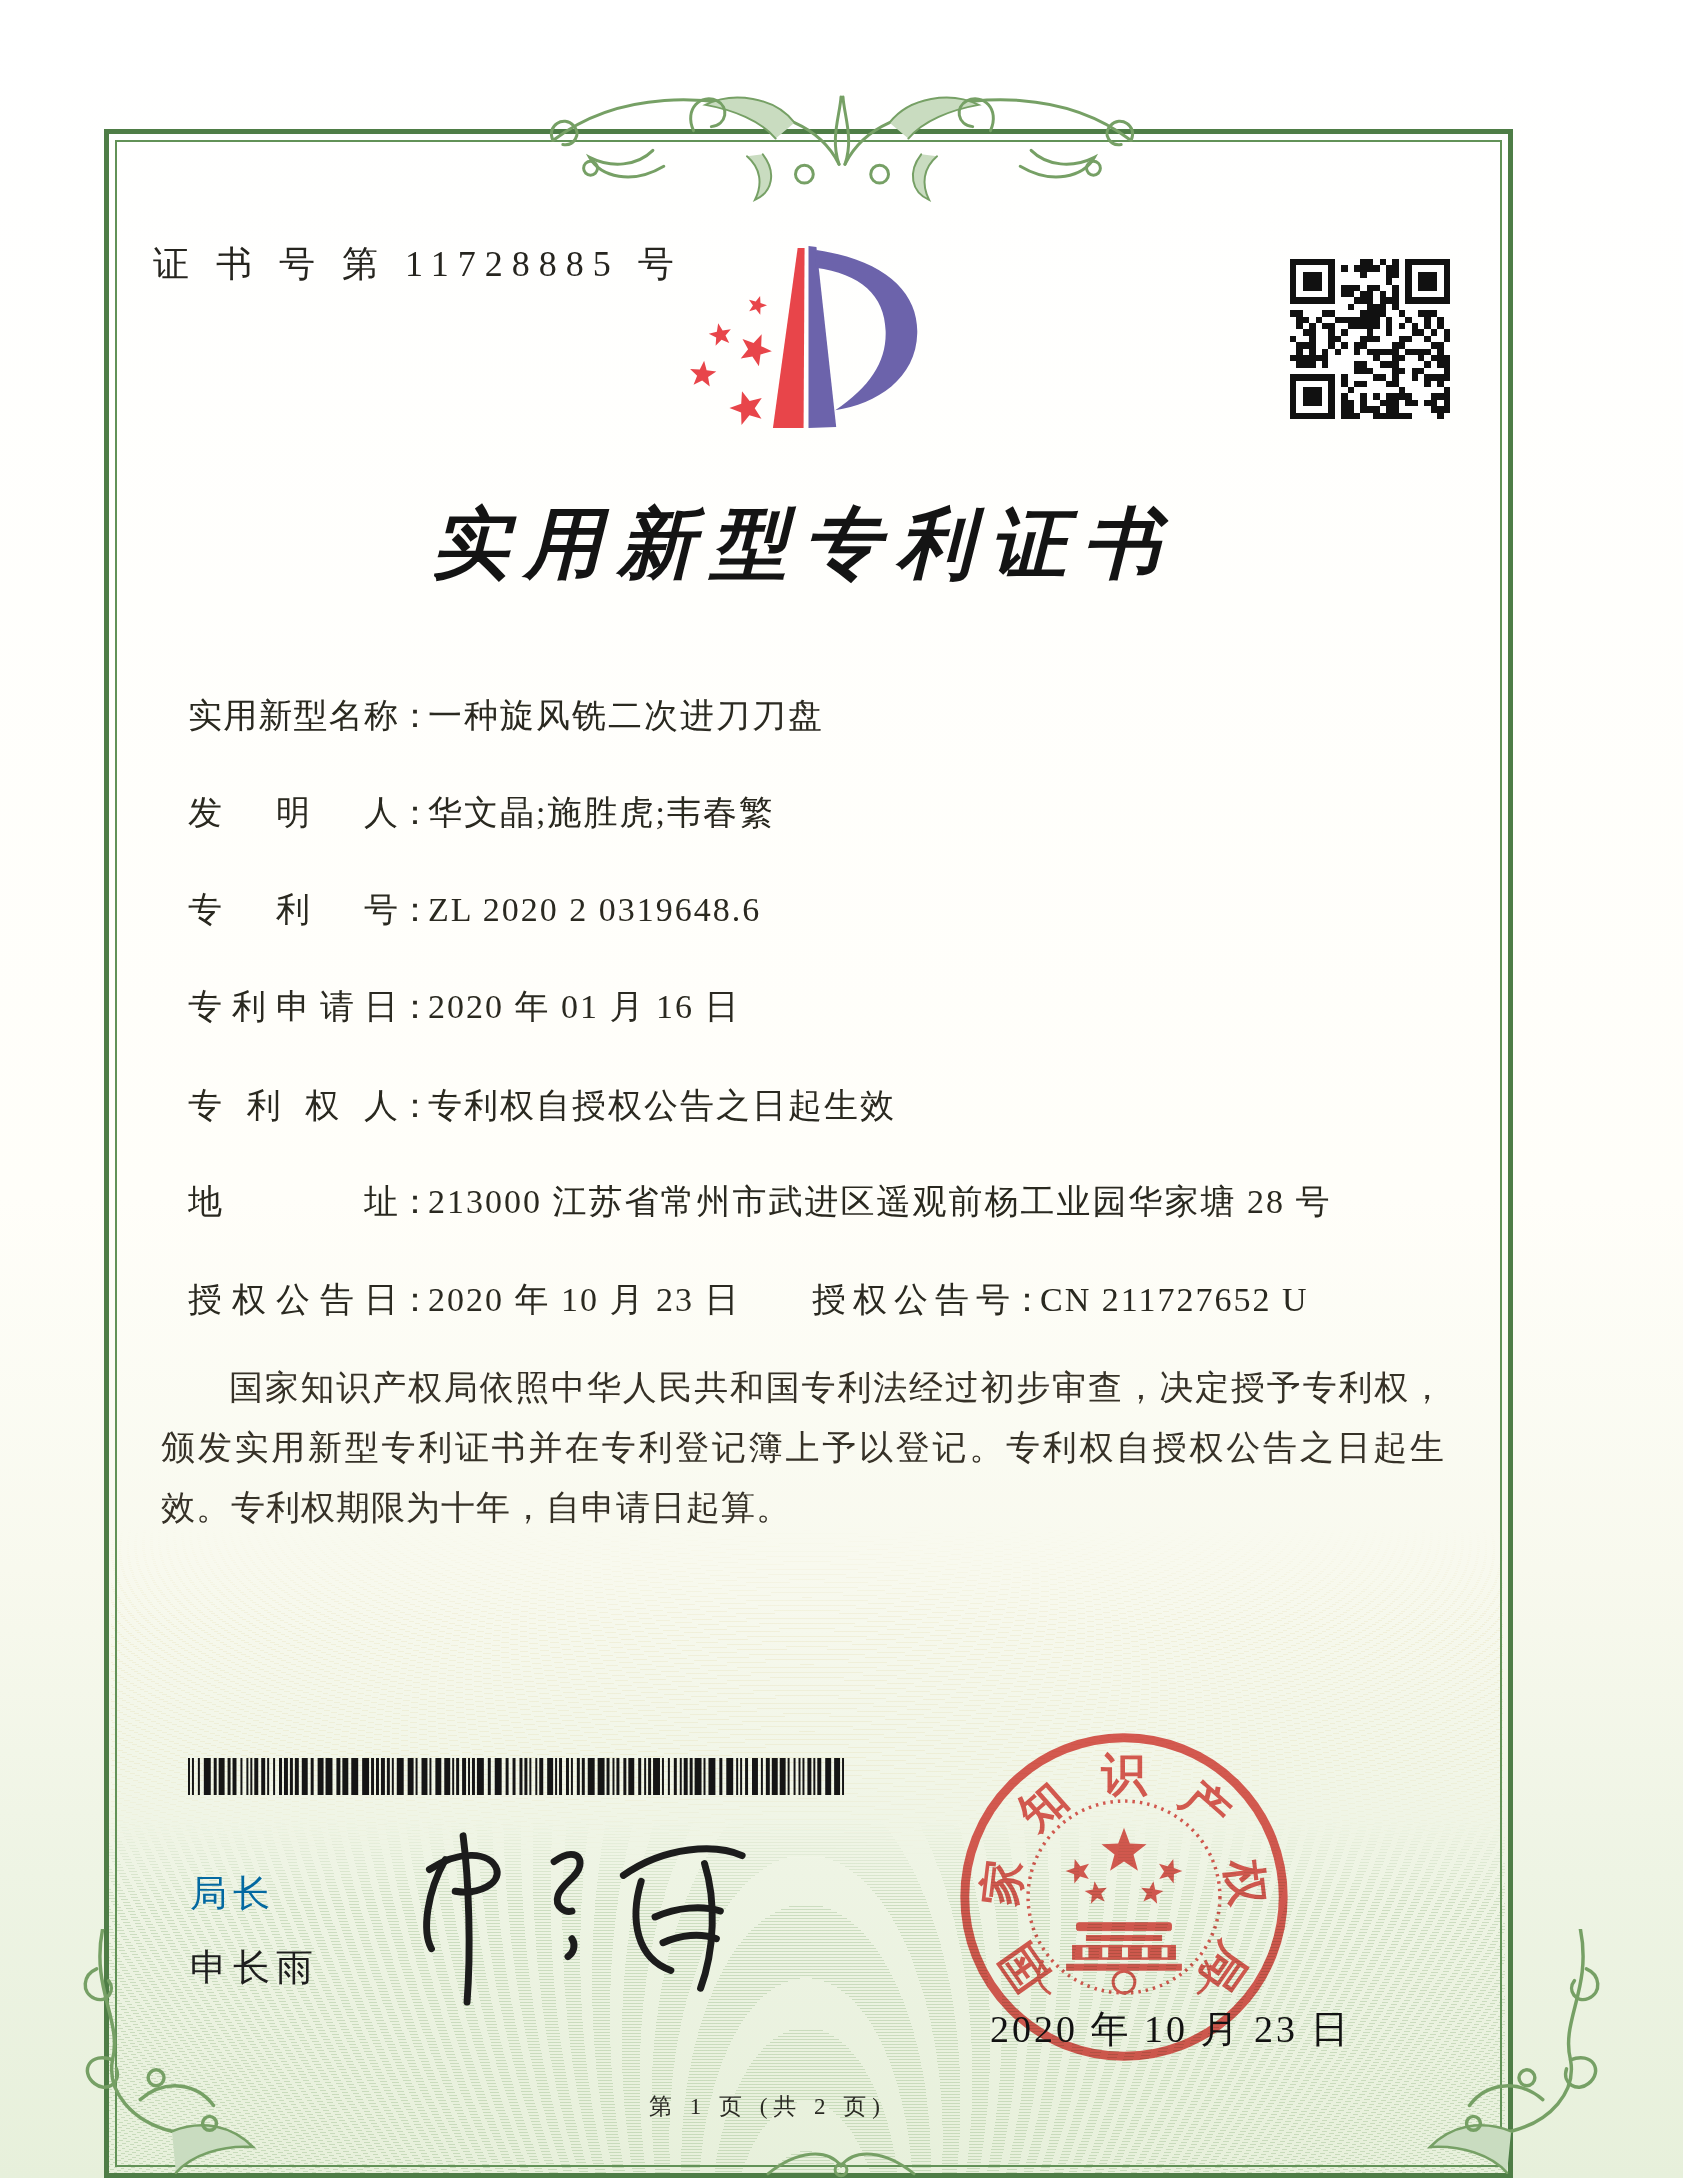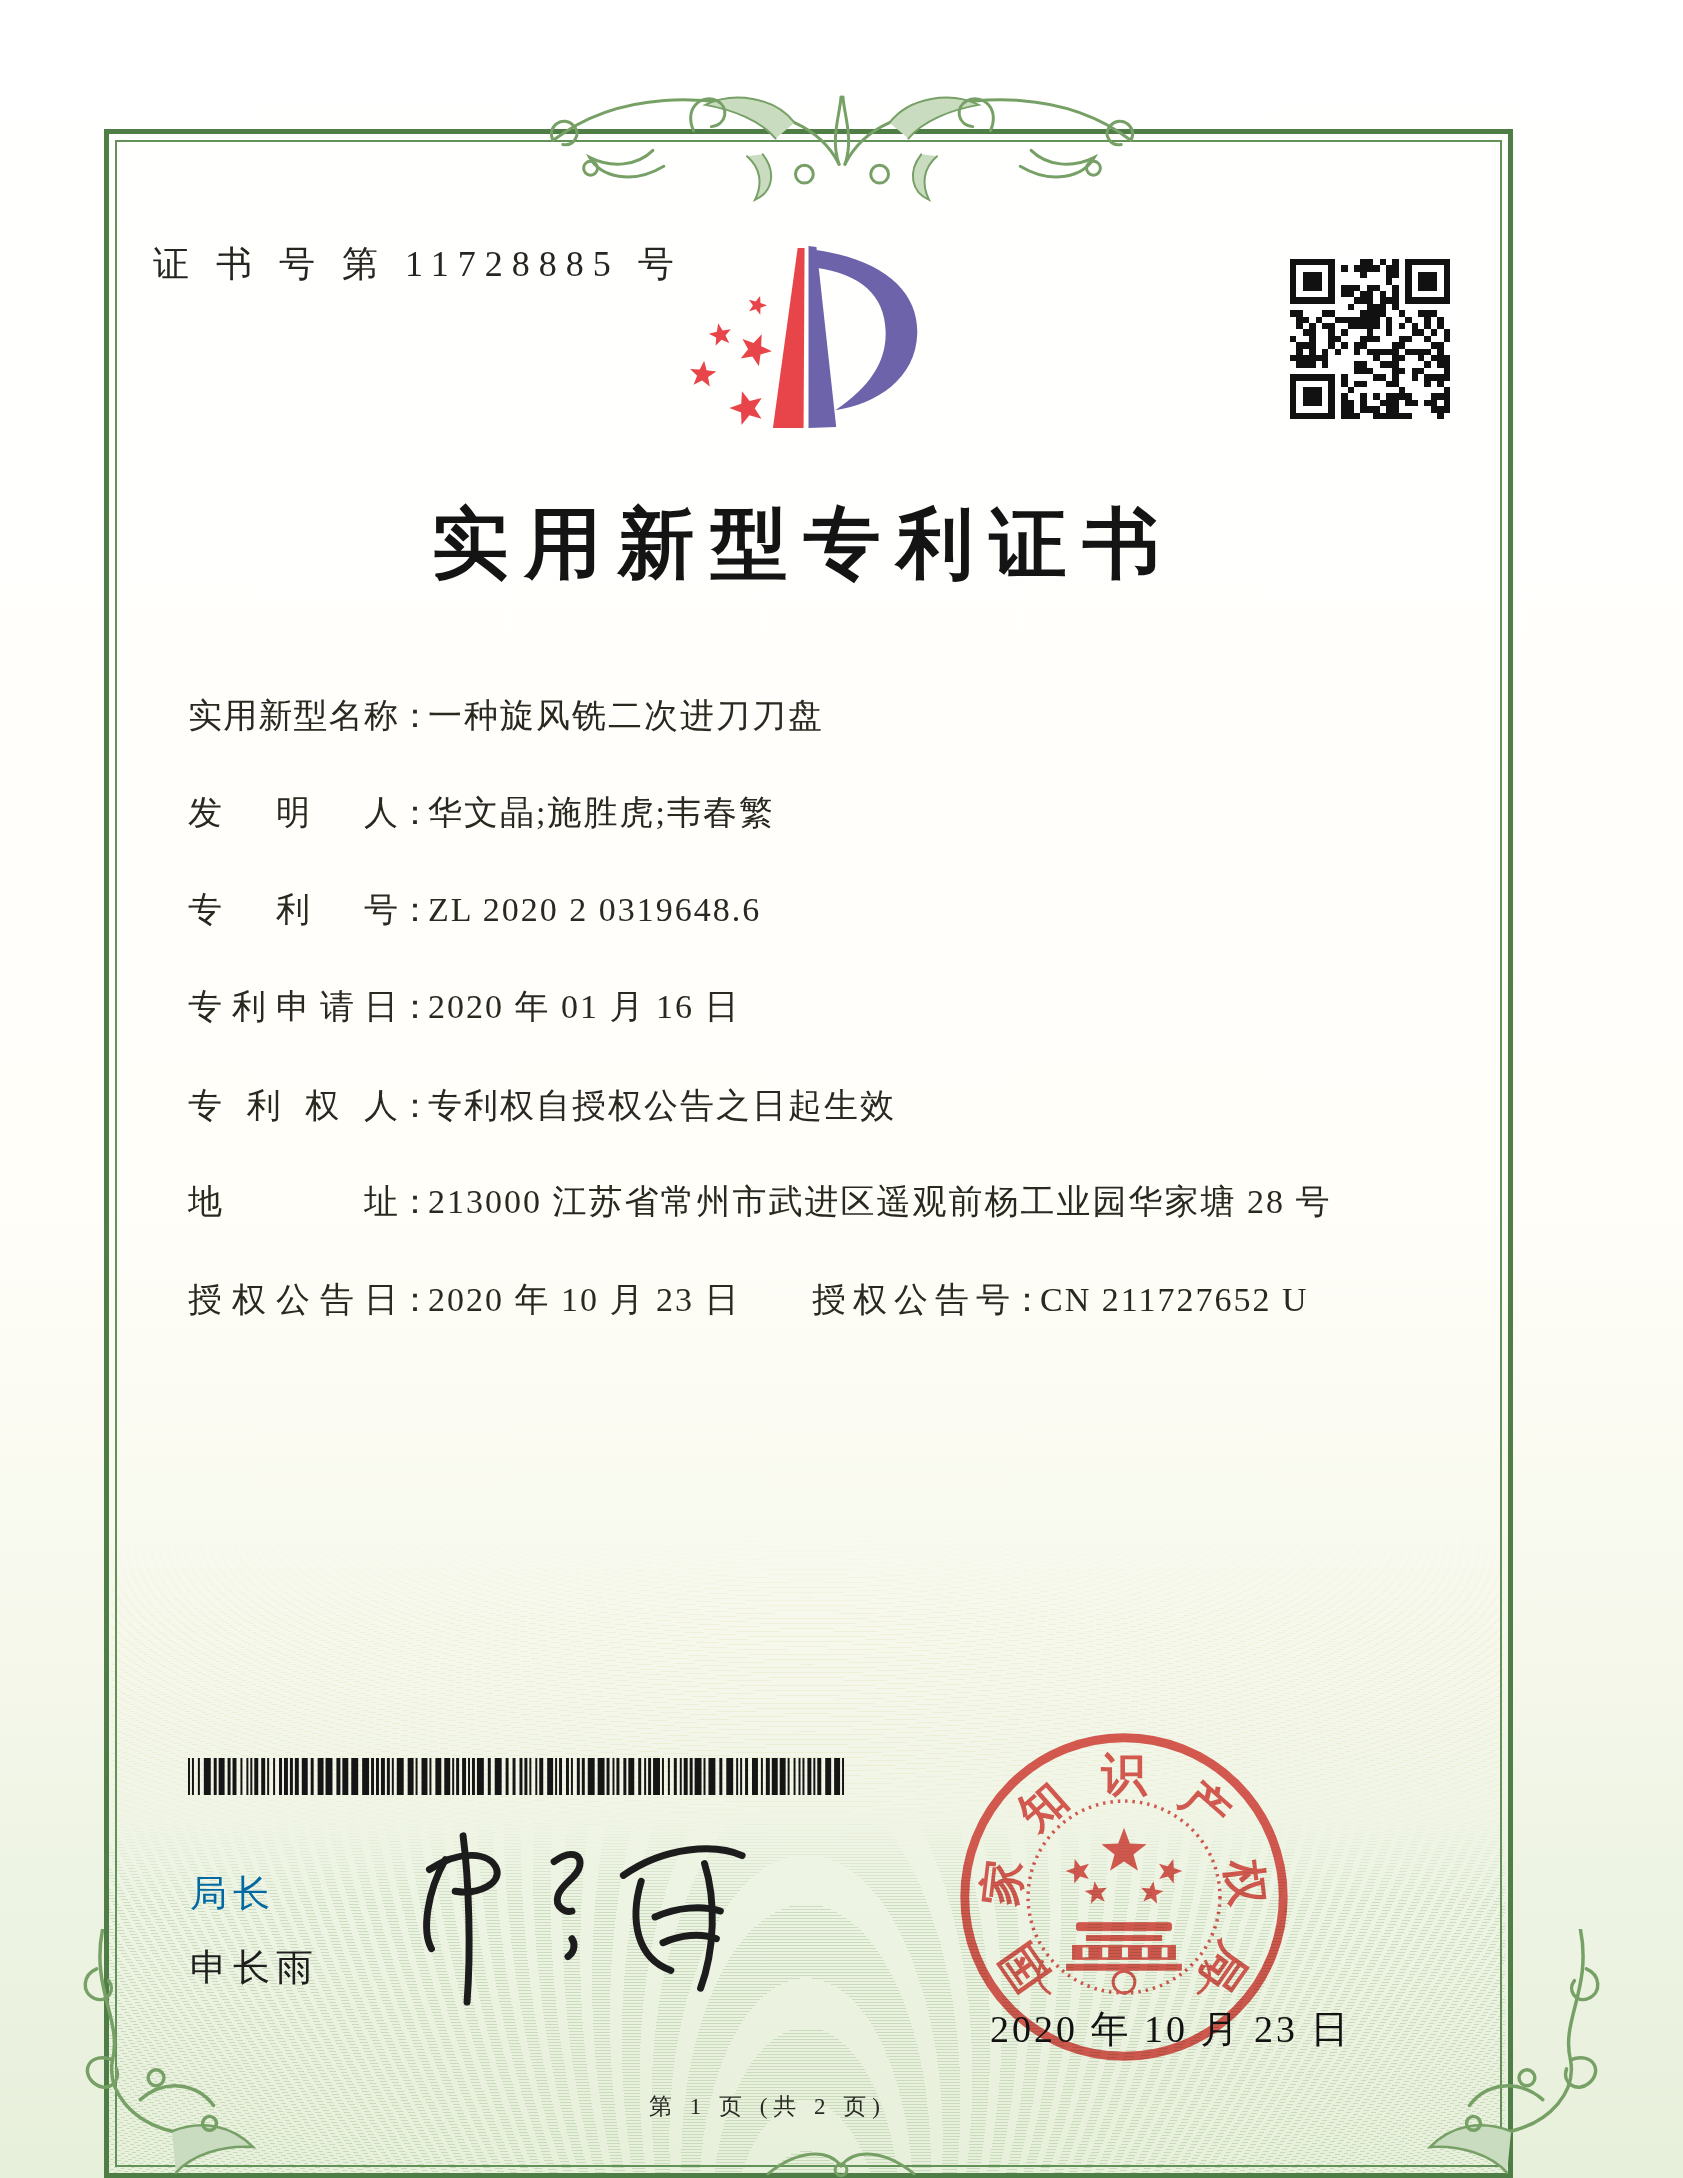--- a/index.html
+++ b/index.html
@@ -19,21 +19,21 @@
     -webkit-mask-image:linear-gradient(180deg,transparent,black 25%);
     mask-image:linear-gradient(180deg,transparent,black 25%);}
   
   .frame-outer{left:104px;top:129px;width:1399px;height:2039px;border:5px solid #4e7d46;}
   .frame-inner{position:absolute;inset:6px;border:2px solid #629257;}
   
   .cert-no{left:153px;top:240px;font-size:36px;letter-spacing:9px;color:#26251f;}
   .logo{left:681px;top:228px;width:259px;height:218px;}
   .qr{left:1290px;top:259px;width:160px;height:160px;}
   .title{left:104px;top:493px;width:1399px;text-align:center;font-size:77px;font-weight:bold;
-         letter-spacing:16px;color:#141414;font-family:"DejaVu Serif","Liberation Serif",serif;}
+         letter-spacing:16px;color:#141414;font-family:"DejaVu Serif","Liberation Serif",serif;font-style:italic;}
   
   .field-row{left:188px;font-size:34px;color:#2a2920;white-space:nowrap;}
   .flabel{display:inline-flex;width:210px;justify-content:space-between;vertical-align:top;}
   .fcolon{display:inline-block;width:30px;}
   .fvalue{letter-spacing:2px;}
   .r1{top:693px;} .r2{top:790px;} .r3{top:887px;} .r4{top:984px;}
   .r5{top:1083px;} .r6{top:1179px;} .r7{top:1277px;width:1257px;}
   .grant-no-group{position:absolute;left:624px;top:0;white-space:nowrap;}
   
   .paras{left:161px;top:1358px;width:1284px;font-size:34px;line-height:60px;
@@ -418,20 +418,21 @@
         <span>授</span>
         <span>权</span>
         <span>公</span>
         <span>告</span>
         <span>号</span>
       </span><span class="fcolon">：</span><span class="fvalue">CN 211727652 U</span>
   </span>
 </div>
 
 <div class="abs paras">
+  <p>国家知识产权局依照中华人民共和国专利法经过初步审查，决定授予专利权，颁发实用新型专利证书并在专利登记簿上予以登记。专利权自授权公告之日起生效。专利权期限为十年，自申请日起算。</p>
 </div>
 
 <svg class="abs barcode" viewBox="0 0 665 37" preserveAspectRatio="none" id="barcodeSvg">
     <rect x="0" y="0" width="2" height="37" fill="#151515"></rect>
     <rect x="4" y="0" width="2" height="37" fill="#151515"></rect>
     <rect x="10" y="0" width="2" height="37" fill="#151515"></rect>
     <rect x="16" y="0" width="7" height="37" fill="#151515"></rect>
     <rect x="26" y="0" width="3" height="37" fill="#151515"></rect>
     <rect x="31" y="0" width="6" height="37" fill="#151515"></rect>
     <rect x="40" y="0" width="3" height="37" fill="#151515"></rect>

